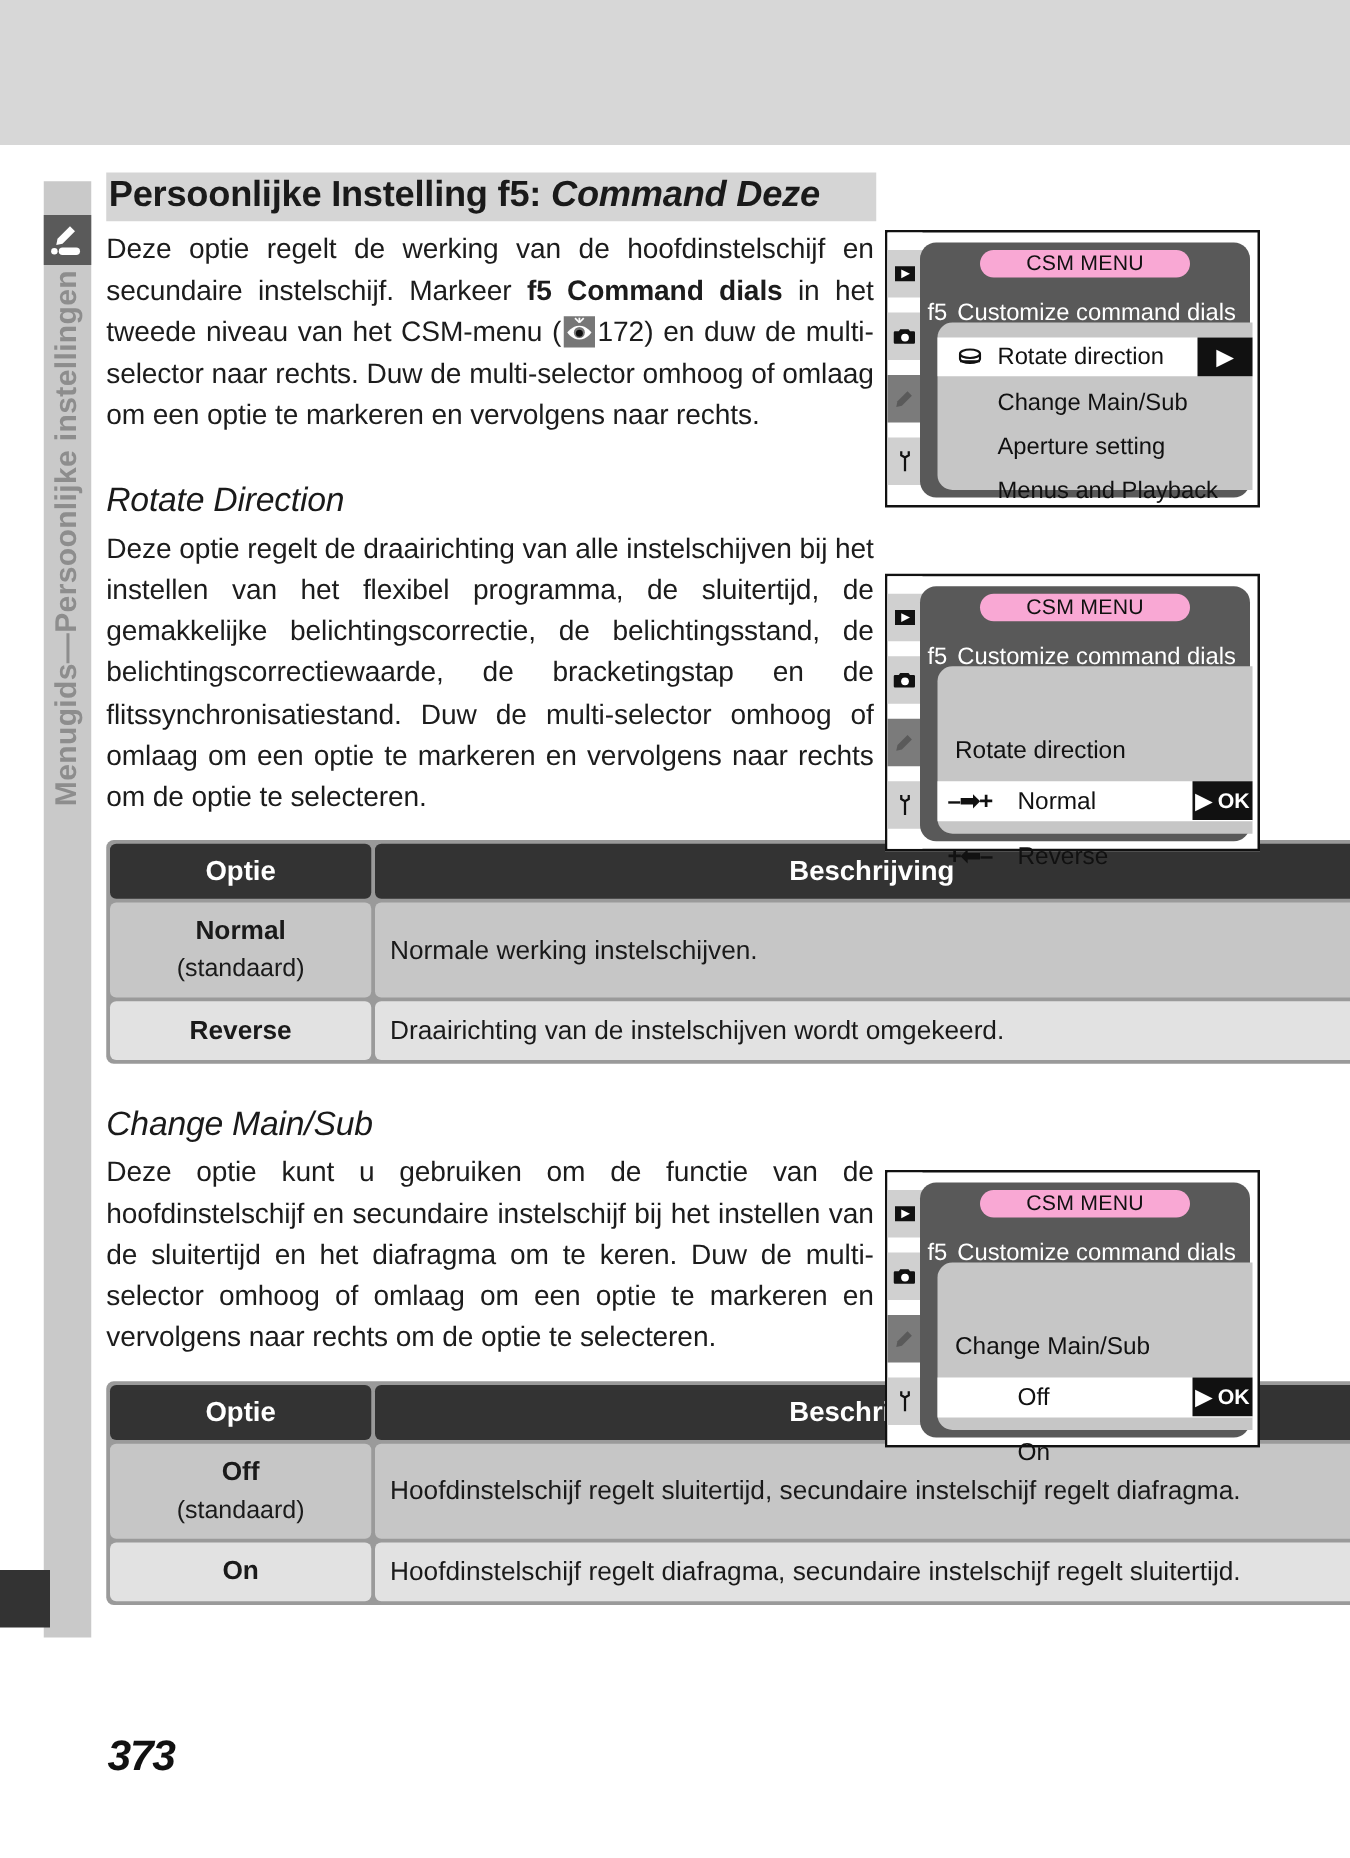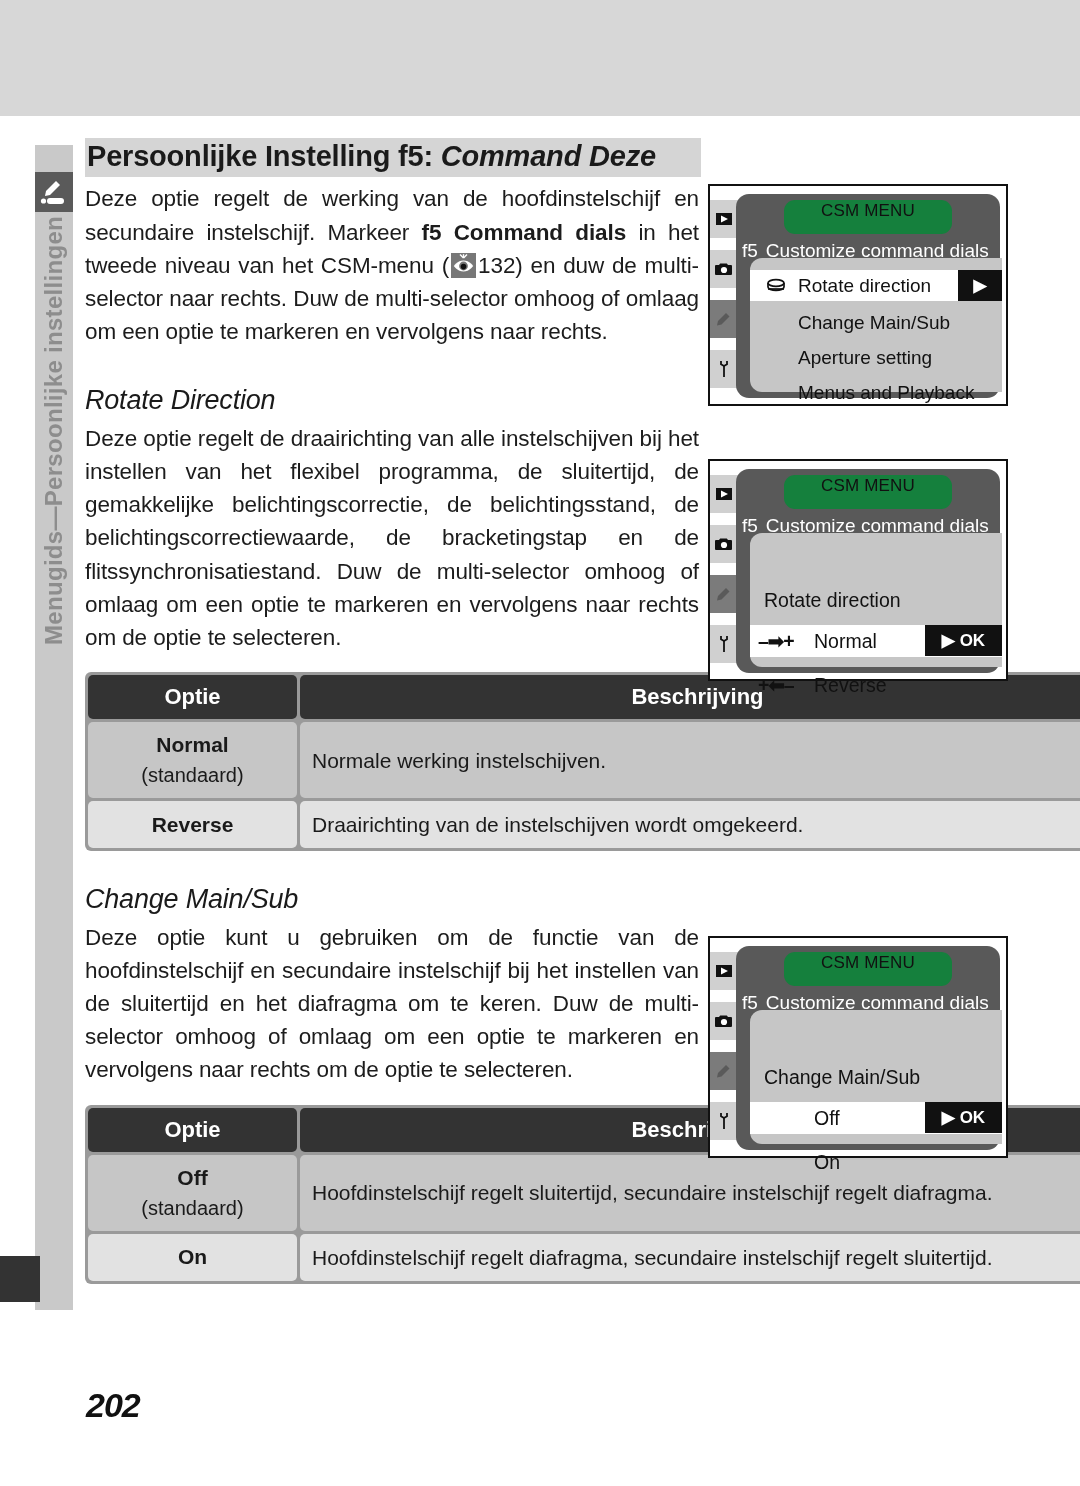--- a/index.html
+++ b/index.html
@@ -104,22 +104,22 @@
     display:flex;align-items:center;justify-content:center;
   }
   .lcd .tab.dim{background:#7b7b7b;}
   .lcd .panel{
     position:absolute;left:26px;top:8px;right:6px;bottom:6px;
     background:#595959;
     border-radius:13px;
   }
   .lcd .title-pill{
     position:absolute;left:50%;transform:translateX(-50%);
-    top:6px;width:168px;height:34px;
-    background:#15803d;border-radius:11px;
+    top:6px;width:168px;height:22px;
+    background:#f9a8d4;border-radius:11px;
     color:#111;font-size:17px;line-height:22px;text-align:center;
     letter-spacing:.2px;
   }
   .lcd .subtitle{
     position:absolute;left:6px;top:28px;right:4px;
     color:#ffffff;font-size:19px;line-height:24px;white-space:nowrap;margin-top:17px;
   }
   .lcd .subtitle .code{margin-right:8px;}
   .lcd .list{
     position:absolute;left:14px;right:-2px;top:64px;bottom:6px;
@@ -135,21 +135,21 @@
   .lcd .listrow.hl{background:#ffffff;}
   .lcd .listrow .ico{
     position:absolute;left:14px;top:0;height:31px;
     display:flex;align-items:center;
   }
   .lcd .arrowbox{
     position:absolute;right:0;top:0;height:31px;width:44px;
     background:#111;color:#fff;font-size:17px;font-weight:bold;
     display:flex;align-items:center;justify-content:center;gap:3px;
   }
-  .lcd .arrowbox.wide{width:77px;}
+  .lcd .arrowbox.wide{width:48px;}
   .lcd .sectitle{
     position:absolute;left:14px;top:56px;
     font-size:19.5px;color:#111;
   }
   .lcd .opt{
     position:absolute;left:0;right:0;height:32px;line-height:32px;
     font-size:19.5px;color:#111;
   }
   .lcd .opt .lbl{position:absolute;left:64px;}
   .lcd .opt .sym{position:absolute;left:8px;font-weight:bold;letter-spacing:-1px;}
@@ -219,21 +219,21 @@
   <p class="body"><span>Deze optie regelt de werking van de hoofdinstelschijf en secundaire instelschijf. Markeer </span><b>f5 Command dials</b><span> in het tweede niveau van het CSM-menu (</span><span class="pgicon"><svg width="25" height="25" viewBox="0 0 25 25">
           <g fill="#ffffff">
             <path d="M12.5 4.5 L12.5 1"></path>
             <path d="M12.5 5 L9 1.5" stroke="#fff" stroke-width="1.4" fill="none"></path>
             <path d="M12.5 5 L16 1.5" stroke="#fff" stroke-width="1.4" fill="none"></path>
             <path d="M12.5 5 L12.5 1.2" stroke="#fff" stroke-width="1.4" fill="none"></path>
             <path d="M12.5 7.5 C6.5 7.5 2.8 13 2.8 13 C2.8 13 6.5 18.6 12.5 18.6 C18.5 18.6 22.2 13 22.2 13 C22.2 13 18.5 7.5 12.5 7.5 Z"></path>
             <ellipse cx="12.5" cy="13" rx="4.4" ry="4.4" fill="#777777"></ellipse>
             <circle cx="12.5" cy="13.6" r="2.8" fill="#111111"></circle>
           </g>
-        </svg></span><span>132</span><span>) en duw de multi-selector naar rechts. Duw de multi-selector omhoog of omlaag om een optie te markeren en vervolgens naar rechts.</span></p>
+        </svg></span><span>172</span><span>) en duw de multi-selector naar rechts. Duw de multi-selector omhoog of omlaag om een optie te markeren en vervolgens naar rechts.</span></p>
 
   <h2 class="h2" style="margin-top:36px">Rotate Direction</h2>
   <p class="body">Deze optie regelt de draairichting van alle instelschijven bij het instellen van het flexibel programma, de sluitertijd, de gemakkelijke belichtingscorrectie, de belichtingsstand, de belichtingscorrectiewaarde, de bracketingstap en de flitssynchronisatiestand. Duw de multi-selector omhoog of omlaag om een optie te markeren en vervolgens naar rechts om de optie te selecteren.</p>
 
   <table class="tbl">
     <tbody>
         <tr>
       <th>Optie</th>
       <th>Beschrijving</th>
     </tr>
@@ -273,21 +273,21 @@
       <td class="opt">
         <span>On</span>
       </td>
       <td class="desc">Hoofdinstelschijf regelt diafragma, secundaire instelschijf regelt sluitertijd.</td>
     </tr>
   </tbody>
     </table>
 
 </div>
 
-<div class="pageno">202</div>
+<div class="pageno">373</div>
 
 <div class="lcd" style="left:708px;top:184px;">
   <div class="tabs">
     <div class="tab" style="top:14px">
       <svg width="18" height="14" viewBox="0 0 18 14">
           <rect x="1" y="1" width="16" height="12" fill="#111"></rect>
           <polygon points="6,3.5 13,7 6,10.5" fill="#fff"></polygon>
         </svg>
     </div>
     <div class="tab" style="top:64px">

